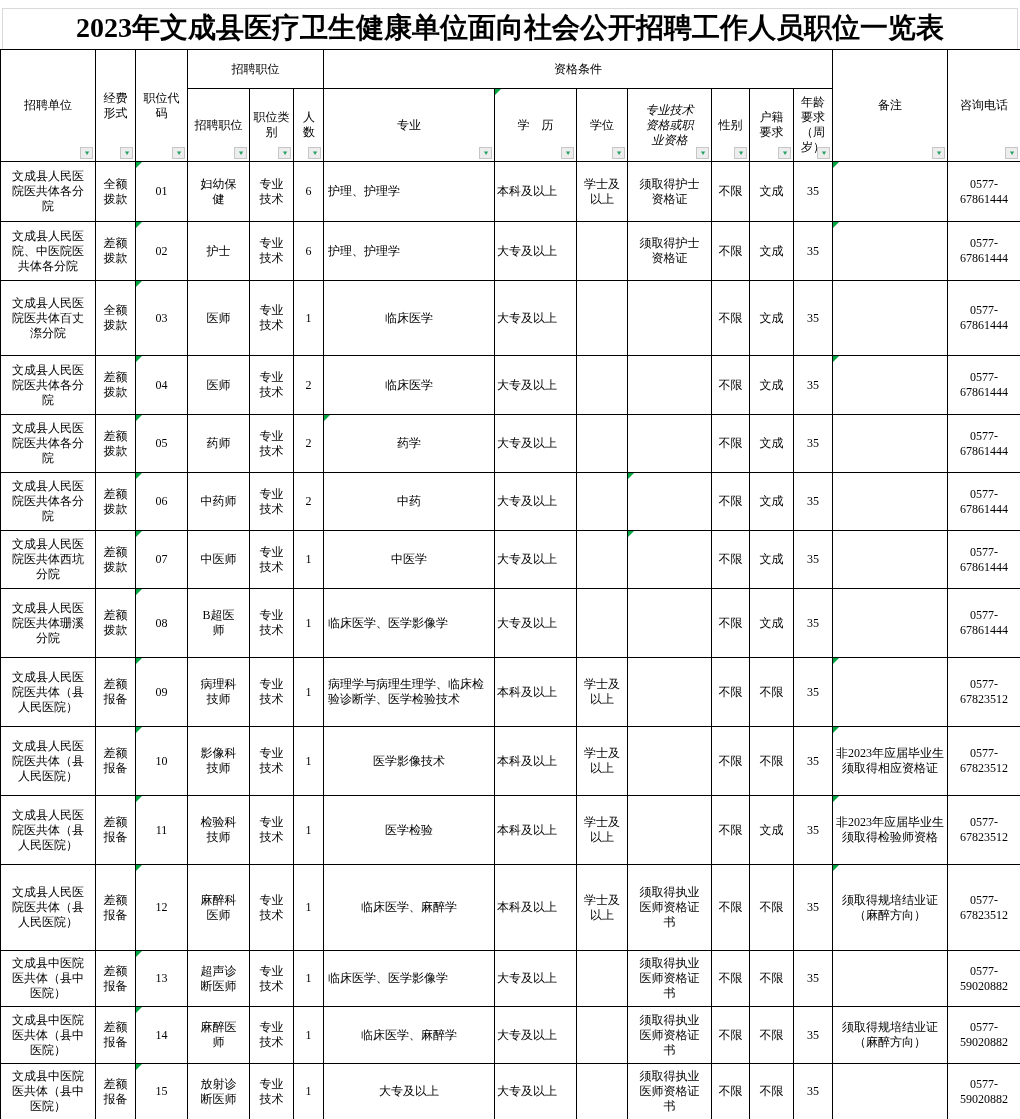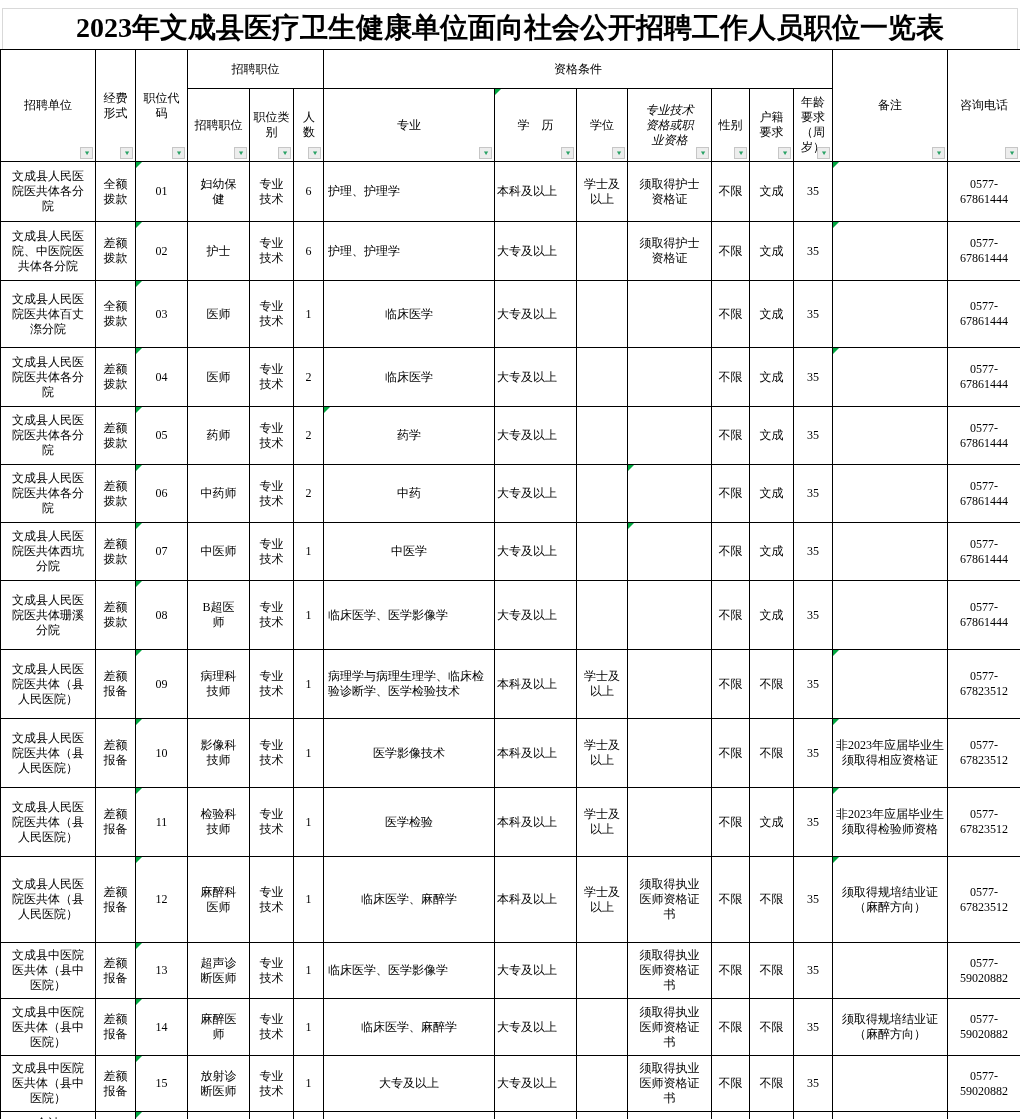--- a/index.html
+++ b/index.html
@@ -192,21 +192,21 @@
           <td class="c-degree"></td>
           <td class="c-cert">须取得护士资格证</td>
           <td class="c-gender">不限</td>
           <td class="c-residence">文成</td>
           <td class="c-age">35</td>
           <td class="c-remark">
             <i class="mk"></i>
           </td>
           <td class="c-phone">0577-67861444</td>
         </tr>
-        <tr style="height: 67px;">
+        <tr style="height: 75px;">
           <td class="c-unit">文成县人民医院医共体百丈漈分院</td>
           <td class="c-funding">全额拨款</td>
           <td class="c-code">03<i class="mk"></i></td>
           <td class="c-job">医师</td>
           <td class="c-category">专业技术</td>
           <td class="c-count">1</td>
           <td class="c-major">临床医学</td>
           <td class="c-education">大专及以上</td>
           <td class="c-degree"></td>
           <td class="c-cert"></td>

